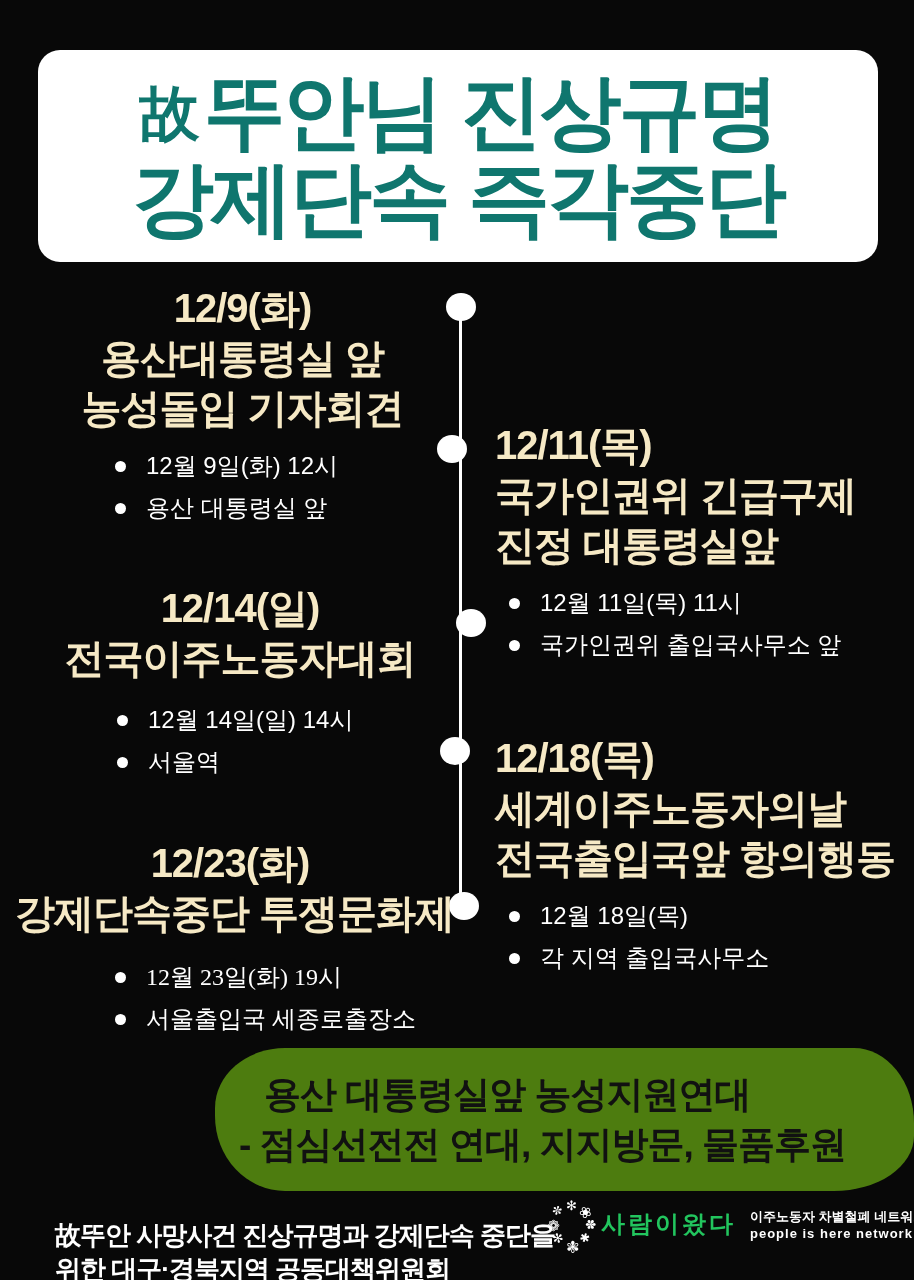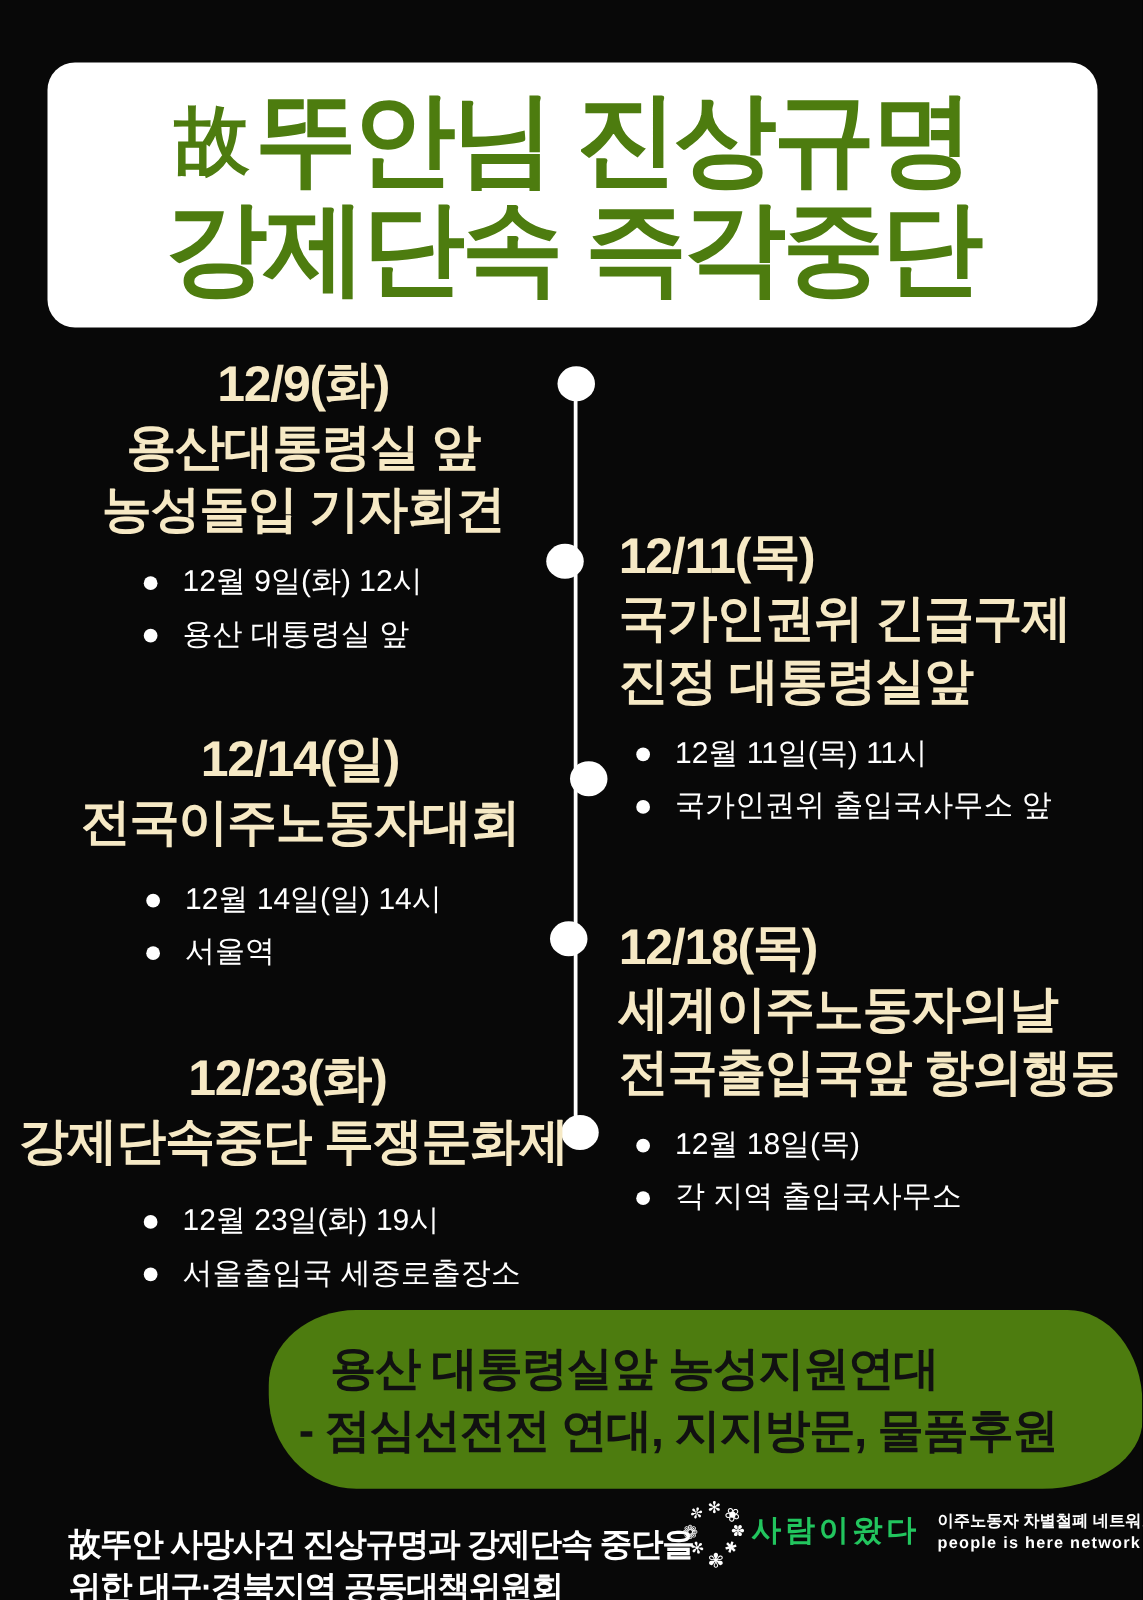--- a/index.html
+++ b/index.html
@@ -10,21 +10,21 @@
     color:#fff;
   }
 
   
   .header-box {
     position:absolute; left:38px; top:50px; width:840px; height:212px;
     background:#ffffff; border-radius:22px;
     display:flex; flex-direction:column; justify-content:center; align-items:center;
   }
   .header-line {
-    font-size:82px; font-weight:900; color:#4d7c0f;
+    font-size:82px; font-weight:900; color:#0f766e;
     line-height:1.06; letter-spacing:-3px; white-space:nowrap;
   }
   .hanja {
     font-family:"Liberation Serif", serif;
     font-size:60px; font-weight:700; letter-spacing:0;
     margin-right:4px; position:relative; top:-6px;
   }
 
   
   .timeline-line {
@@ -189,21 +189,21 @@
           <span>각 지역 출입국사무소</span>
         </li>
     </ul>
   </section>
 
   <section class="event left" style="left:15px; top:838px; width:430px;">
     <div class="event-title">
       <div>12/23(화)</div>
       <div>강제단속중단 투쟁문화제</div>
     </div>
-    <ul class="bullets" style="margin-left:100px; margin-top:18px;">
+    <ul class="bullets" style="margin-left:100px; margin-top:18px;font-family:Liberation Serif, serif;">
       <li class="bullet-row">
           <span class="bullet-dot"></span>
           <span>12월 23일(화) 19시</span>
         </li>
       <li class="bullet-row">
           <span class="bullet-dot"></span>
           <span>서울출입국 세종로출장소</span>
         </li>
     </ul>
   </section>

